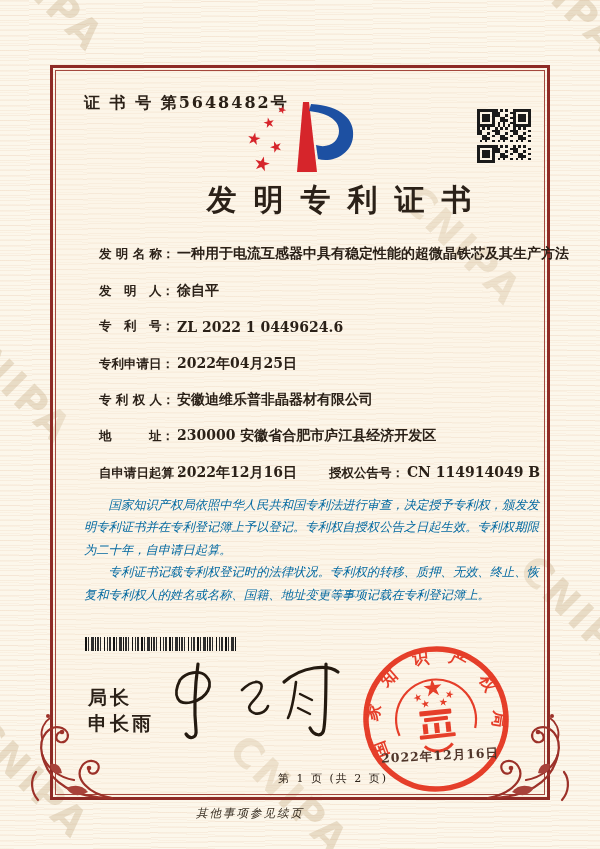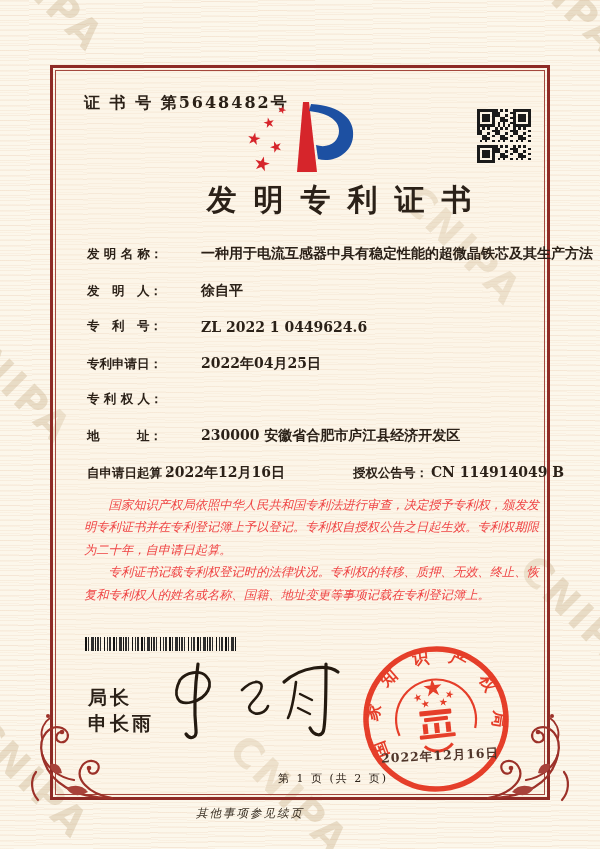--- a/index.html
+++ b/index.html
@@ -20,26 +20,26 @@
     font-weight:bold;font-size:40px;letter-spacing:3px;color:rgba(199,177,140,.38);
     transform:rotate(45deg);white-space:nowrap;pointer-events:none;
   }
   .frame{position:absolute;left:50px;top:65px;width:494px;height:729px;
     border:3px solid #8e2b26;z-index:2;background:rgba(250,238,222,.25);}
   .frame-inner{position:absolute;inset:2px;border:1px solid #a4473c;}
   .abs{position:absolute;z-index:3;}
   .cert-no{left:84px;top:93px;font-size:16px;letter-spacing:2px;font-weight:700;}
   .title{left:0;width:600px;top:180px;text-align:center;font-size:30px;font-weight:700;
     letter-spacing:17px;text-indent:17px;margin-left:39px;}
-  .field-row{left:87px;width:458px;display:flex;align-items:flex-end;white-space:nowrap;gap:36px;}
+  .field-row{left:99px;width:458px;display:flex;align-items:flex-end;white-space:nowrap;}
   .flabel{flex:none;width:78px;font-size:12.5px;font-weight:600;}
   .fvalue{font-size:14px;font-weight:700;}
   .grant-group{display:inline-flex;align-items:baseline;white-space:nowrap;}
   .paras{left:84px;top:494px;width:455px;font-size:12.3px;line-height:1.82;
-    font-style:italic;color:#ef4444;}
+    font-style:italic;color:#0369a1;}
   .paras p{margin:0;text-indent:2em;}
   .director{left:88px;top:684px;font-family:"DejaVu Sans","Liberation Sans",sans-serif;
     font-size:19px;font-weight:700;letter-spacing:3px;line-height:26px;}
   .page-no{left:50px;width:494px;top:771px;text-align:center;font-size:11px;letter-spacing:2px;padding-left:36px;}
   .footer-note{left:0;width:500px;top:806px;text-align:center;font-size:11.5px;
     font-style:italic;letter-spacing:2px;color:#3a3024;}
   .seal{mix-blend-mode:multiply;opacity:.93;}
 </style>
 </head>
 <body>
@@ -324,20 +324,21 @@
 <div class="abs field-row" style="top:318px">
   <span class="flabel">专　利　号：</span>
   <span class="fvalue">ZL 2022 1 0449624.6</span>
 </div>
 <div class="abs field-row" style="top:355px">
   <span class="flabel">专利申请日：</span>
   <span class="fvalue">2022年04月25日</span>
 </div>
 <div class="abs field-row" style="top:391px">
   <span class="flabel">专 利 权 人：</span>
+  <span class="fvalue">安徽迪维乐普非晶器材有限公司</span>
 </div>
 <div class="abs field-row" style="top:427px">
   <span class="flabel">地　　　址：</span>
   <span class="fvalue">230000 安徽省合肥市庐江县经济开发区</span>
 </div>
 <div class="abs field-row" style="top:464px">
   <span class="grant-group">
     <span class="flabel">自申请日起算：</span>
     <span class="fvalue">2022年12月16日</span>
   </span>

